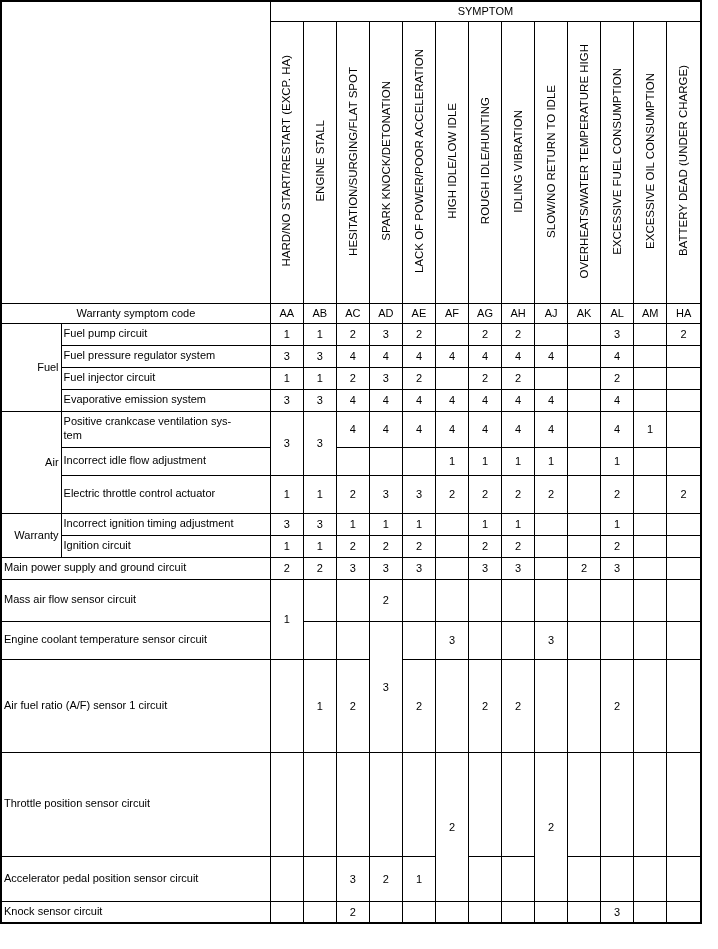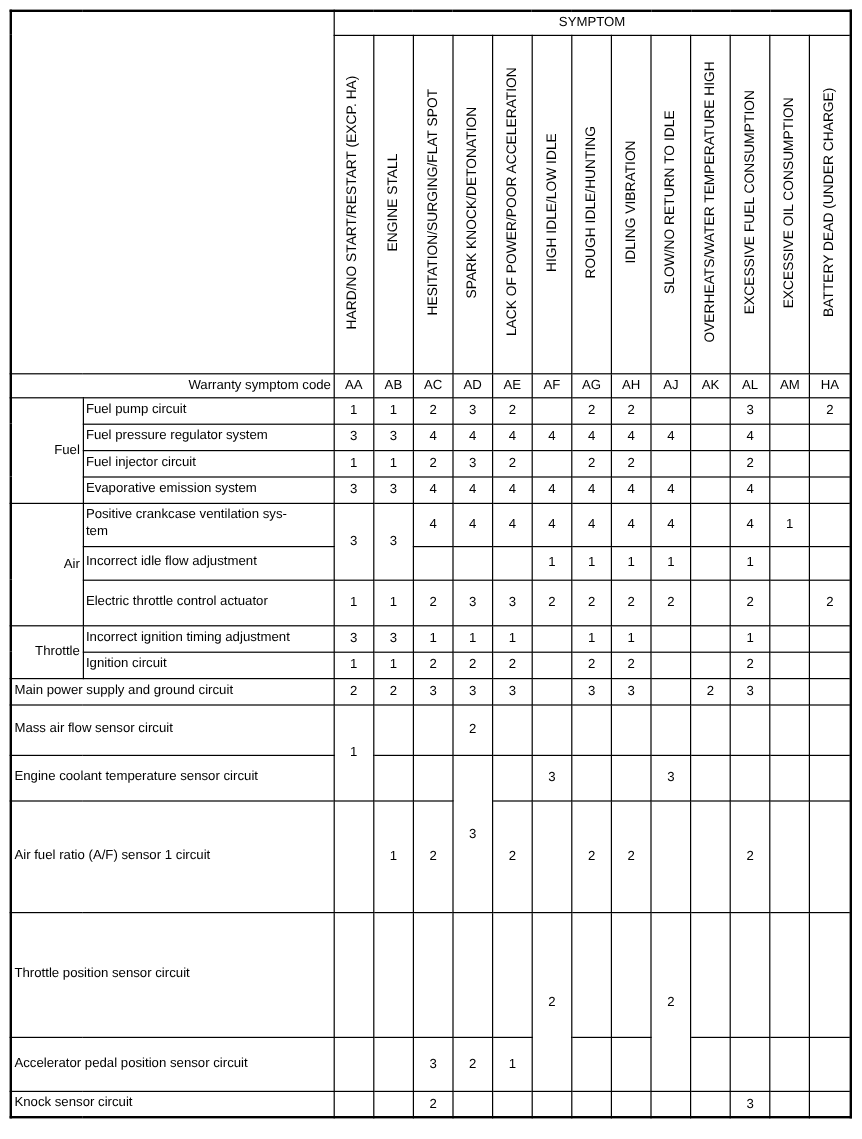--- a/index.html
+++ b/index.html
@@ -1,18 +1,18 @@
 <!DOCTYPE html>
 <html><head>
 <meta charset="utf-8">
 <style>
   * { box-sizing: border-box; }
   html, body { margin: 0; padding: 0; background: #ffffff; }
   body { width: 718px; font-family: "Liberation Sans", sans-serif; color: #000; }
-  .page { width: 718px; min-height: 949px; padding: 8px; background: #fff; }
+  .page { width: 718px; min-height: 949px; background: #fff; }
 
   table.sym {
     border-collapse: collapse;
     table-layout: fixed;
     width: 702px;
     border: 2px solid #000;
   }
   table.sym td {
     border: 1px solid #000;
     font-size: 11px;
@@ -40,21 +40,21 @@
     font-size: 11.5px;
     line-height: 1.1;
   }
   td.code {
     height: 20px;
     text-align: center;
     font-size: 11.5px;
     margin-left: 44px;
   }
   td.label-left {
-    text-align: right;
+    text-align: center;
     padding: 1px 4px;
     margin-left: 30px;
   }
   td.cat {
     text-align: right;
     vertical-align: top;
     padding: 4px 4px;
   }
   td.item, td.wide {
     text-align: left;
@@ -234,21 +234,21 @@
           <td class="num">2</td>
           <td class="num">2</td>
           <td class="num">2</td>
           <td class="num">2</td>
           <td class="num"></td>
           <td class="num">2</td>
           <td class="num"></td>
           <td class="num">2</td>
         </tr>
         <tr style="height: 22px;">
-          <td rowspan="2" class="cat">Throttle</td>
+          <td rowspan="2" class="cat">Warranty</td>
           <td class="item">Incorrect ignition timing adjustment</td>
           <td class="num">3</td>
           <td class="num">3</td>
           <td class="num">1</td>
           <td class="num">1</td>
           <td class="num">1</td>
           <td class="num"></td>
           <td class="num">1</td>
           <td class="num">1</td>
           <td class="num"></td>

